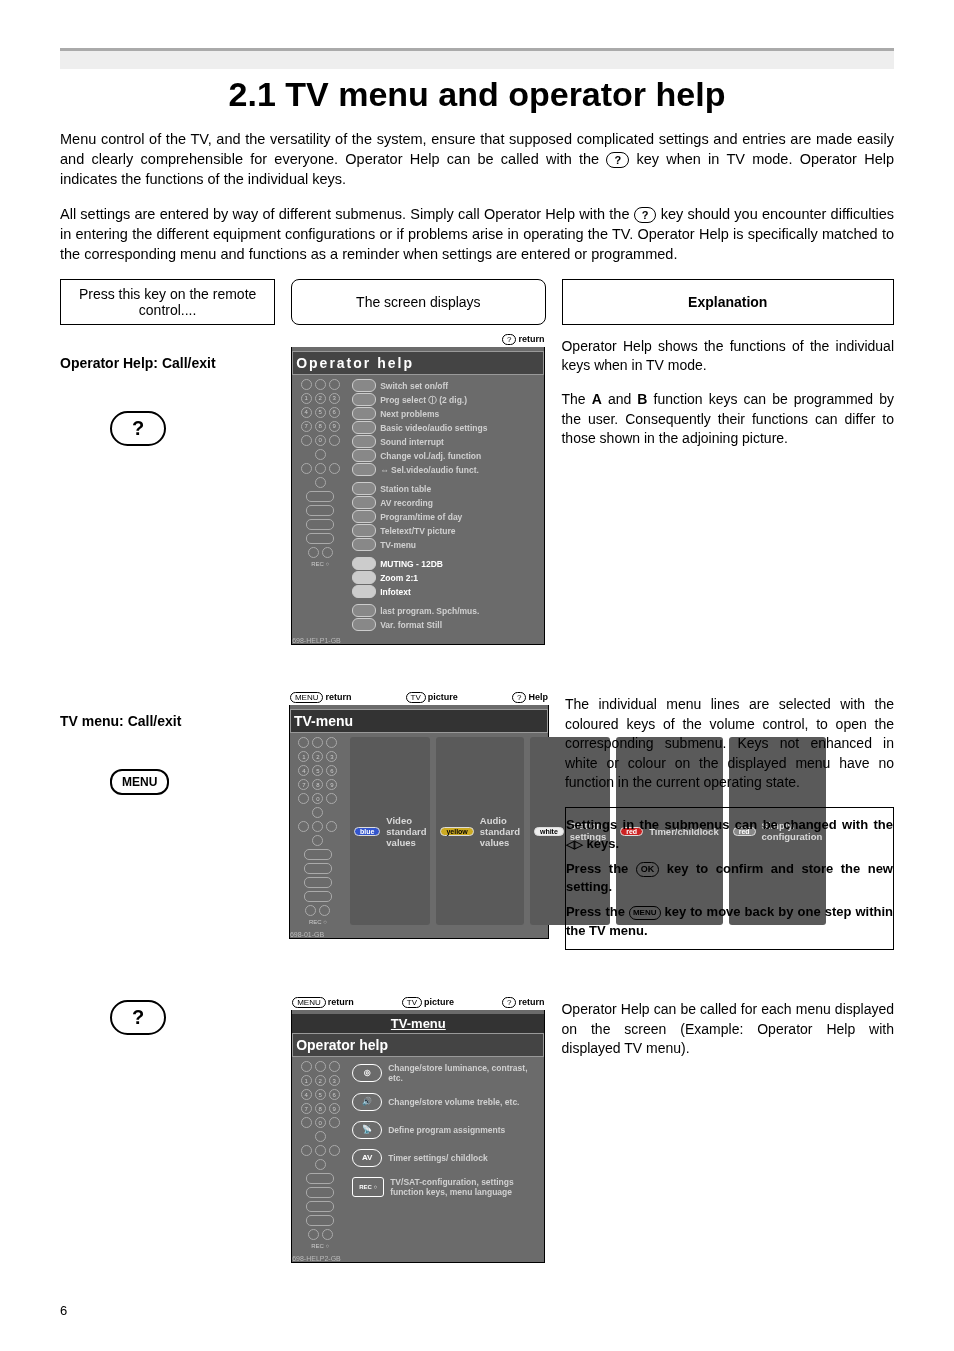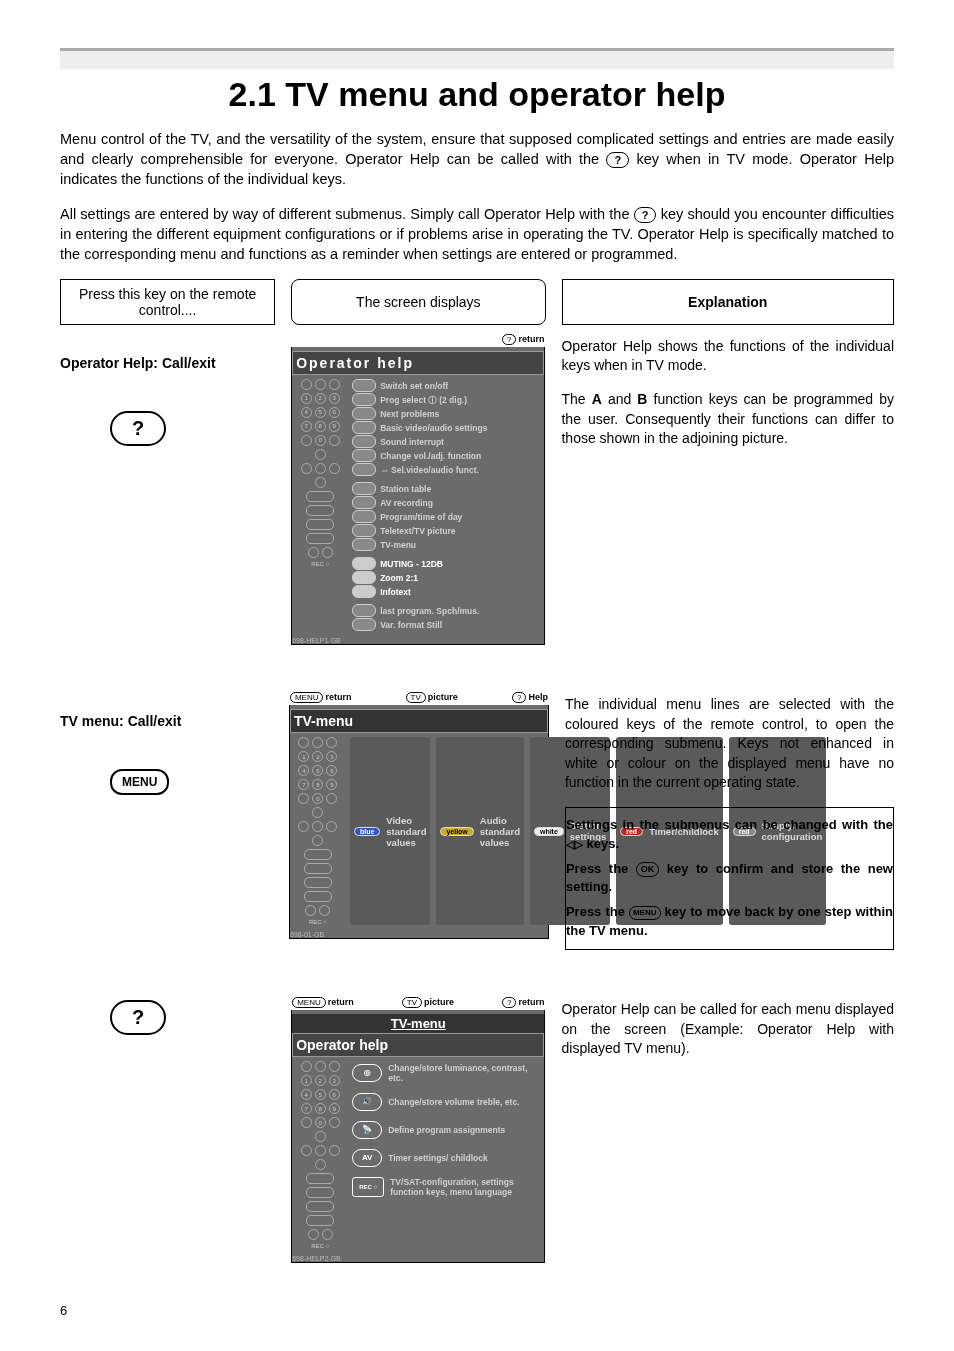--- a/index.html
+++ b/index.html
@@ -482,21 +482,21 @@
           <div class="menu-item grey">
               <span class="chip">red</span>
               <span>Simply. configuration</span>
             </div>
         </div>
       </div>
       <div class="footer698">698-01-GB</div>
     </div>
 
     <div class="explain">
-      <p>The individual menu lines are selected with the coloured keys of the remote control, to open the corresponding submenu. Keys not enhanced in white or colour on the displayed menu have no function in the current operating state.</p>
+      <p>The individual menu lines are selected with the coloured keys of the volume control, to open the corresponding submenu. Keys not enhanced in white or colour on the displayed menu have no function in the current operating state.</p>
       <div class="note-box">
         <p><b><span>Settings in the submenus can be changed with the </span><span class="arrows"></span><span> keys.</span></b></p>
         <p><b><span>Press the </span><span class="ok">OK</span><span> key to confirm and store the new setting.</span></b></p>
         <p style="margin-bottom:0;"><b><span>Press the </span><span class="menukey">MENU</span><span> key to move back by one step within the TV menu.</span></b></p>
       </div>
     </div>
   </div>
 
   <div class="row" style="margin-bottom:10px;">
     <div class="left-cell">

